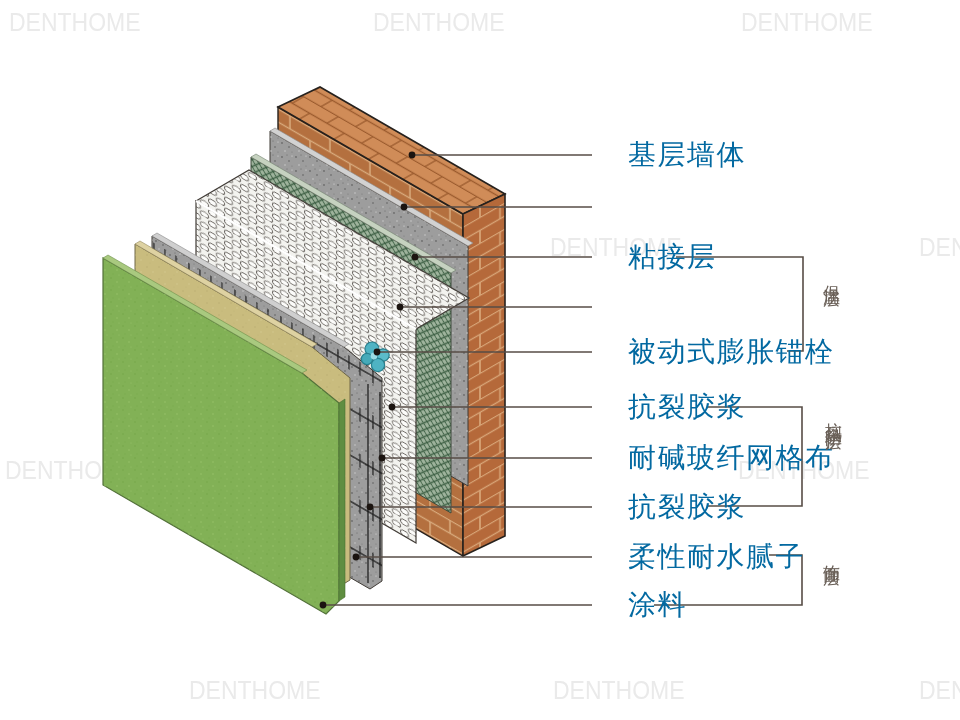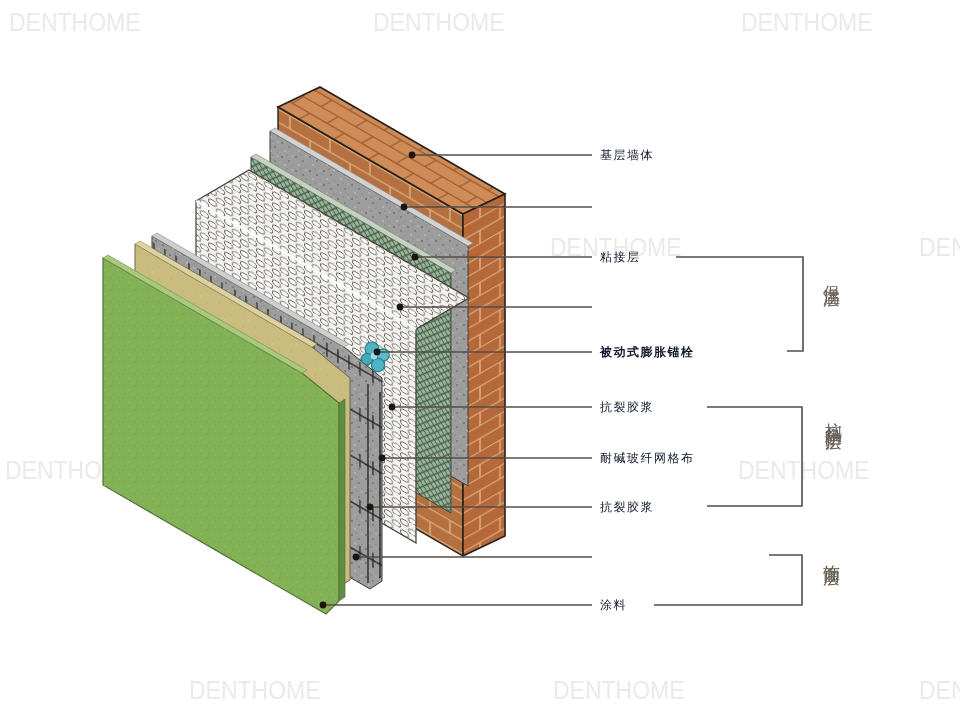--- a/index.html
+++ b/index.html
@@ -1,21 +1,21 @@
 <!DOCTYPE html>
 <html><head>
 <meta charset="utf-8">
 <style>
   html,body{margin:0;padding:0;background:#ffffff;}
   #stage{position:relative;width:960px;height:720px;overflow:hidden;background:#ffffff;
          font-family:"Liberation Sans","DejaVu Sans",sans-serif;}
   .wm{position:absolute;color:#eaeaea;font-size:25px;font-weight:500;letter-spacing:0px;
       transform:scaleX(0.92);transform-origin:left center;white-space:nowrap;z-index:0;user-select:none;}
   #diagram{position:absolute;left:0;top:0;z-index:1;}
-  .callout-label{position:absolute;left:600px;z-index:2;color:#0f172a;font-size:12px;
+  .callout-label{position:absolute;left:628px;z-index:2;color:#0369a1;font-size:28px;
       letter-spacing:1.5px;line-height:26px;white-space:nowrap;}
   .group-label{position:absolute;z-index:2;color:#6b6159;font-size:17px;line-height:19px;
       writing-mode:vertical-rl;text-orientation:upright;letter-spacing:3px;white-space:nowrap;}
 </style>
 </head>
 <body>
 
 <div id="stage">
 
   <div class="wm" style="left:9px;top:8px;">DENTHOME</div>
@@ -157,23 +157,24 @@
       <circle cx="392" cy="407" r="3.4"></circle>
       <circle cx="382" cy="458" r="3.4"></circle>
       <circle cx="370" cy="507" r="3.4"></circle>
       <circle cx="356" cy="557" r="3.4"></circle>
       <circle cx="323" cy="605" r="3.4"></circle>
     </g>
   </svg>
 
   <div class="callout-label" style="top:142px;">基层墙体</div>
   <div class="callout-label" style="top:244px;">粘接层</div>
-  <div class="callout-label" style="top:339px;font-weight:bold;">被动式膨胀锚栓</div>
+  <div class="callout-label" style="top:339px;">被动式膨胀锚栓</div>
   <div class="callout-label" style="top:394px;">抗裂胶浆</div>
   <div class="callout-label" style="top:445px;">耐碱玻纤网格布</div>
   <div class="callout-label" style="top:494px;">抗裂胶浆</div>
+  <div class="callout-label" style="top:544px;">柔性耐水腻子</div>
   <div class="callout-label" style="top:592px;text-align:center;">涂料</div>
 
   <div class="group-label" style="left:822px;top:272px;">保温层</div>
   <div class="group-label" style="left:824px;top:409px;">抗裂防护层</div>
   <div class="group-label" style="left:822px;top:551px;">饰面层</div>
 
 </div>
 
 </body></html>

